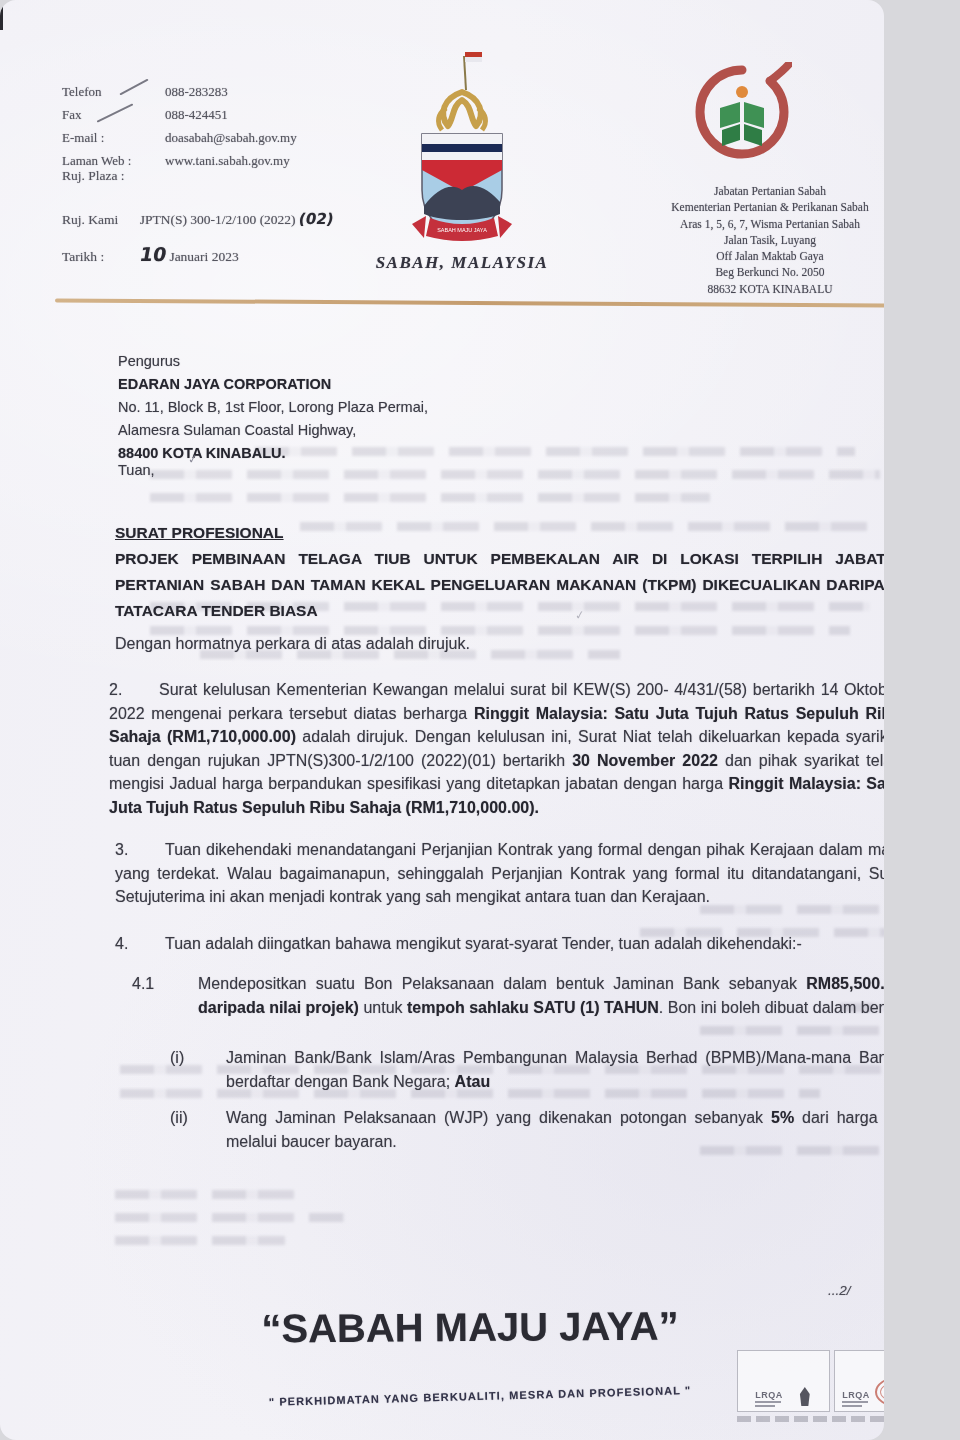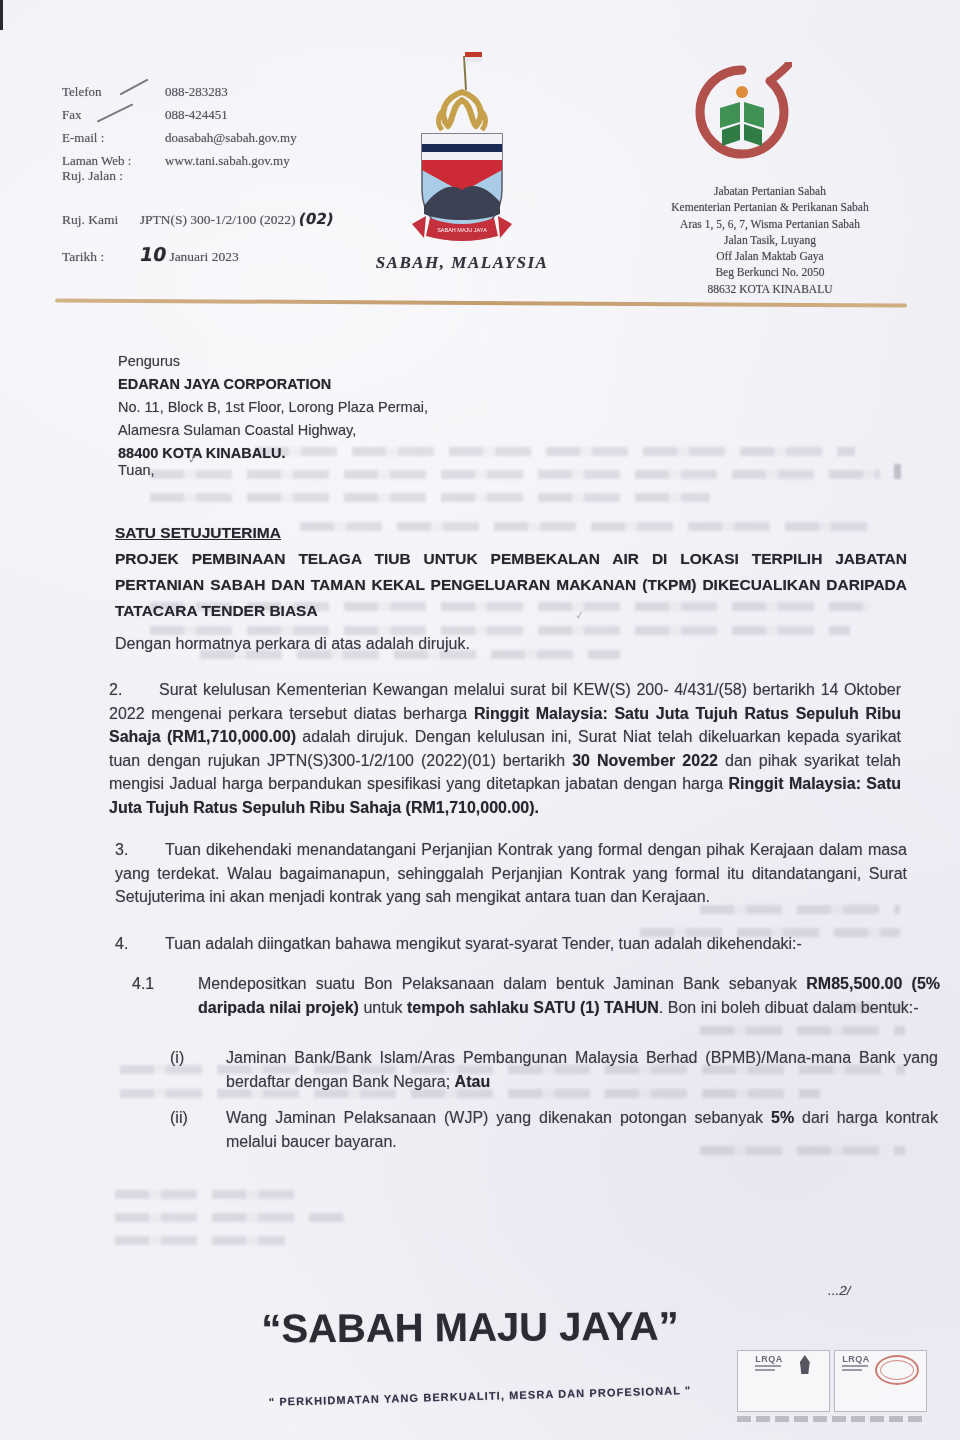--- a/index.html
+++ b/index.html
@@ -1,21 +1,21 @@
 <!DOCTYPE html>
 <html><head>
 <meta charset="utf-8">
 <style>
   html,body{margin:0;padding:0;background:#d8d8dc;}
-  .page{position:relative;width:960px;height:1440px;overflow:hidden;
+  .page{position:relative;width:884px;height:1440px;overflow:hidden;
     background:
       radial-gradient(1200px 700px at 30% 20%, rgba(255,255,255,.5), rgba(255,255,255,0) 60%),
       radial-gradient(900px 600px at 80% 80%, rgba(226,225,236,.55), rgba(255,255,255,0) 70%),
       linear-gradient(100deg, #f1f0f6 0%, #f3f2f7 45%, #eeedf4 100%);
-    font-family:"Liberation Sans", sans-serif; color:#3a3a44;}
+    font-family:"Liberation Sans", sans-serif; color:#3a3a44;border-radius:16px;}
   .abs{position:absolute;}
   .serif{font-family:"Liberation Serif", serif;}
   .scan{text-shadow:0 0 1px rgba(80,80,92,.5);}
   .b{font-weight:bold;color:#26262f;}
   .u{text-decoration:underline;}
   
   .contact{left:62px;top:80px;width:330px;font-size:13px;line-height:23px;color:#55555f;}
   .contact .row{display:flex;}
   .contact .lbl{width:103px;}
   .refs{color:#55555f;font-size:13.5px;}
@@ -40,21 +40,21 @@
   .subject{font-weight:bold;color:#26262f;font-size:15.5px;line-height:26px;text-align:justify;}
   
   .motto{left:250px;top:1305px;width:440px;text-align:center;font-size:40px;font-weight:bold;
       color:#2b2b33;letter-spacing:0px;transform:rotate(-0.4deg);}
   .slogan{left:235px;top:1390px;width:490px;text-align:center;font-size:11px;font-weight:bold;
       letter-spacing:1.1px;color:#33334a;transform:rotate(-1.6deg);}
   .cont{left:828px;top:1283px;font-size:13.5px;color:#4a4a55;font-style:italic;}
   
   .certs{left:737px;top:1350px;width:190px;height:62px;display:flex;gap:4px;}
   .badge{border:1px solid #b9b9c2;background:rgba(255,255,255,.6);flex:1;display:flex;
-      align-items:flex-start;justify-content:space-evenly;padding:4px 2px;}
+      align-items:flex-end;justify-content:space-evenly;padding:4px 2px;}
   .lrqa{font-size:9px;font-weight:bold;letter-spacing:.5px;color:#6b6b78;text-align:center;line-height:8px;}
   .bar{height:2px;background:#9a9aa6;margin-top:2px;}
   .glyph{width:14px;height:20px;background:#55555f;clip-path:polygon(50% 0,85% 35%,75% 95%,25% 95%,15% 35%);}
   .stamp{width:40px;height:26px;border:2px solid #c4695d;border-radius:50%;position:relative;opacity:.85;}
   .stamp:before{content:"";position:absolute;inset:3px;border:1px solid #cf8176;border-radius:50%;}
   .certline{left:737px;top:1416px;width:190px;height:6px;opacity:.5;filter:blur(.6px);
       background:repeating-linear-gradient(90deg,#8d8d9a 0 14px,transparent 14px 19px);}
   
   .ghost{position:absolute;height:9px;opacity:.38;filter:blur(1.8px);
       background:repeating-linear-gradient(90deg,rgba(125,122,142,.55) 0 34px,rgba(125,122,142,.15) 34px 46px,rgba(125,122,142,.5) 46px 82px,transparent 82px 97px);}
@@ -104,21 +104,21 @@
     <div class="row">
       <span class="lbl">Laman Web :</span>
       <span>www.tani.sabah.gov.my</span>
     </div>
   </div>
 
   <div class="penline" style="left:118px;top:86px;width:32px;transform:rotate(-28deg)"></div>
   <div class="penline" style="left:95px;top:112px;width:40px;transform:rotate(-26deg)"></div>
 
   <div class="abs refs serif scan" style="left:62px;top:168px">
-    <span>Ruj. Jalan :</span>
+    <span>Ruj. Plaza :</span>
   </div>
   <div class="abs refs serif scan" style="left:62px;top:210px">
     <span>Ruj. Kami</span>
     <span style="margin-left:18px">JPTN(S) 300-1/2/100 (2022)</span>
     <span class="hand" style="font-size:15px">(02)</span>
   </div>
   <div class="abs refs serif scan" style="left:62px;top:243px">
     <span>Tarikh :</span>
     <span class="hand" style="font-size:19px;margin-left:32px">10</span>
     <span style="margin-left:0">Januari 2023</span>
@@ -178,21 +178,21 @@
     <div class="b">EDARAN JAYA CORPORATION</div>
     <div>No. 11, Block B, 1st Floor, Lorong Plaza Permai,</div>
     <div>Alamesra Sulaman Coastal Highway,</div>
     <div class="b">88400 KOTA KINABALU.</div>
   </div>
 
   <div class="abs scan" style="left:118px;top:462px;font-size:14.5px">Tuan,</div>
   <div class="abs tick" style="left:188px;top:452px">✓</div>
   <div class="abs tick" style="left:575px;top:608px;opacity:.6">✓</div>
 
-  <div class="abs subject scan u" style="left:115px;top:520px">SATU SETUJUTERIMA</div>
+  <div class="abs subject scan u" style="left:115px;top:520px">SURAT PROFESIONAL</div>
   <div class="abs subject scan" style="left:115px;top:546px;width:792px">PROJEK PEMBINAAN TELAGA TIUB UNTUK PEMBEKALAN AIR DI LOKASI TERPILIH JABATAN PERTANIAN SABAH DAN TAMAN KEKAL PENGELUARAN MAKANAN (TKPM) DIKECUALIKAN DARIPADA TATACARA TENDER BIASA</div>
 
   <div class="abs para scan" style="left:115px;top:632px;width:792px">Dengan hormatnya perkara di atas adalah dirujuk.</div>
 
   <div class="abs para scan" style="left:109px;top:678px;width:792px">
     <span class="pnum">2.</span><span><span>Surat kelulusan Kementerian Kewangan melalui surat bil KEW(S) 200- 4/431/(58) bertarikh 14 Oktober 2022 mengenai perkara tersebut diatas berharga </span><span class="b">Ringgit Malaysia: Satu Juta Tujuh Ratus Sepuluh Ribu Sahaja (RM1,710,000.00)</span><span> adalah dirujuk. Dengan kelulusan ini, Surat Niat telah dikeluarkan kepada syarikat tuan dengan rujukan JPTN(S)300-1/2/100 (2022)(01) bertarikh </span><span class="b">30 November 2022</span><span> dan pihak syarikat telah mengisi Jadual harga berpandukan spesifikasi yang ditetapkan jabatan dengan harga </span><span class="b">Ringgit Malaysia: Satu Juta Tujuh Ratus Sepuluh Ribu Sahaja (RM1,710,000.00).</span></span>
   </div>
 
   <div class="abs para scan" style="left:115px;top:838px;width:792px">
     <span class="pnum">3.</span><span>Tuan dikehendaki menandatangani Perjanjian Kontrak yang formal dengan pihak Kerajaan dalam masa yang terdekat. Walau bagaimanapun, sehinggalah Perjanjian Kontrak yang formal itu ditandatangani, Surat Setujuterima ini akan menjadi kontrak yang sah mengikat antara tuan dan Kerajaan.</span>

